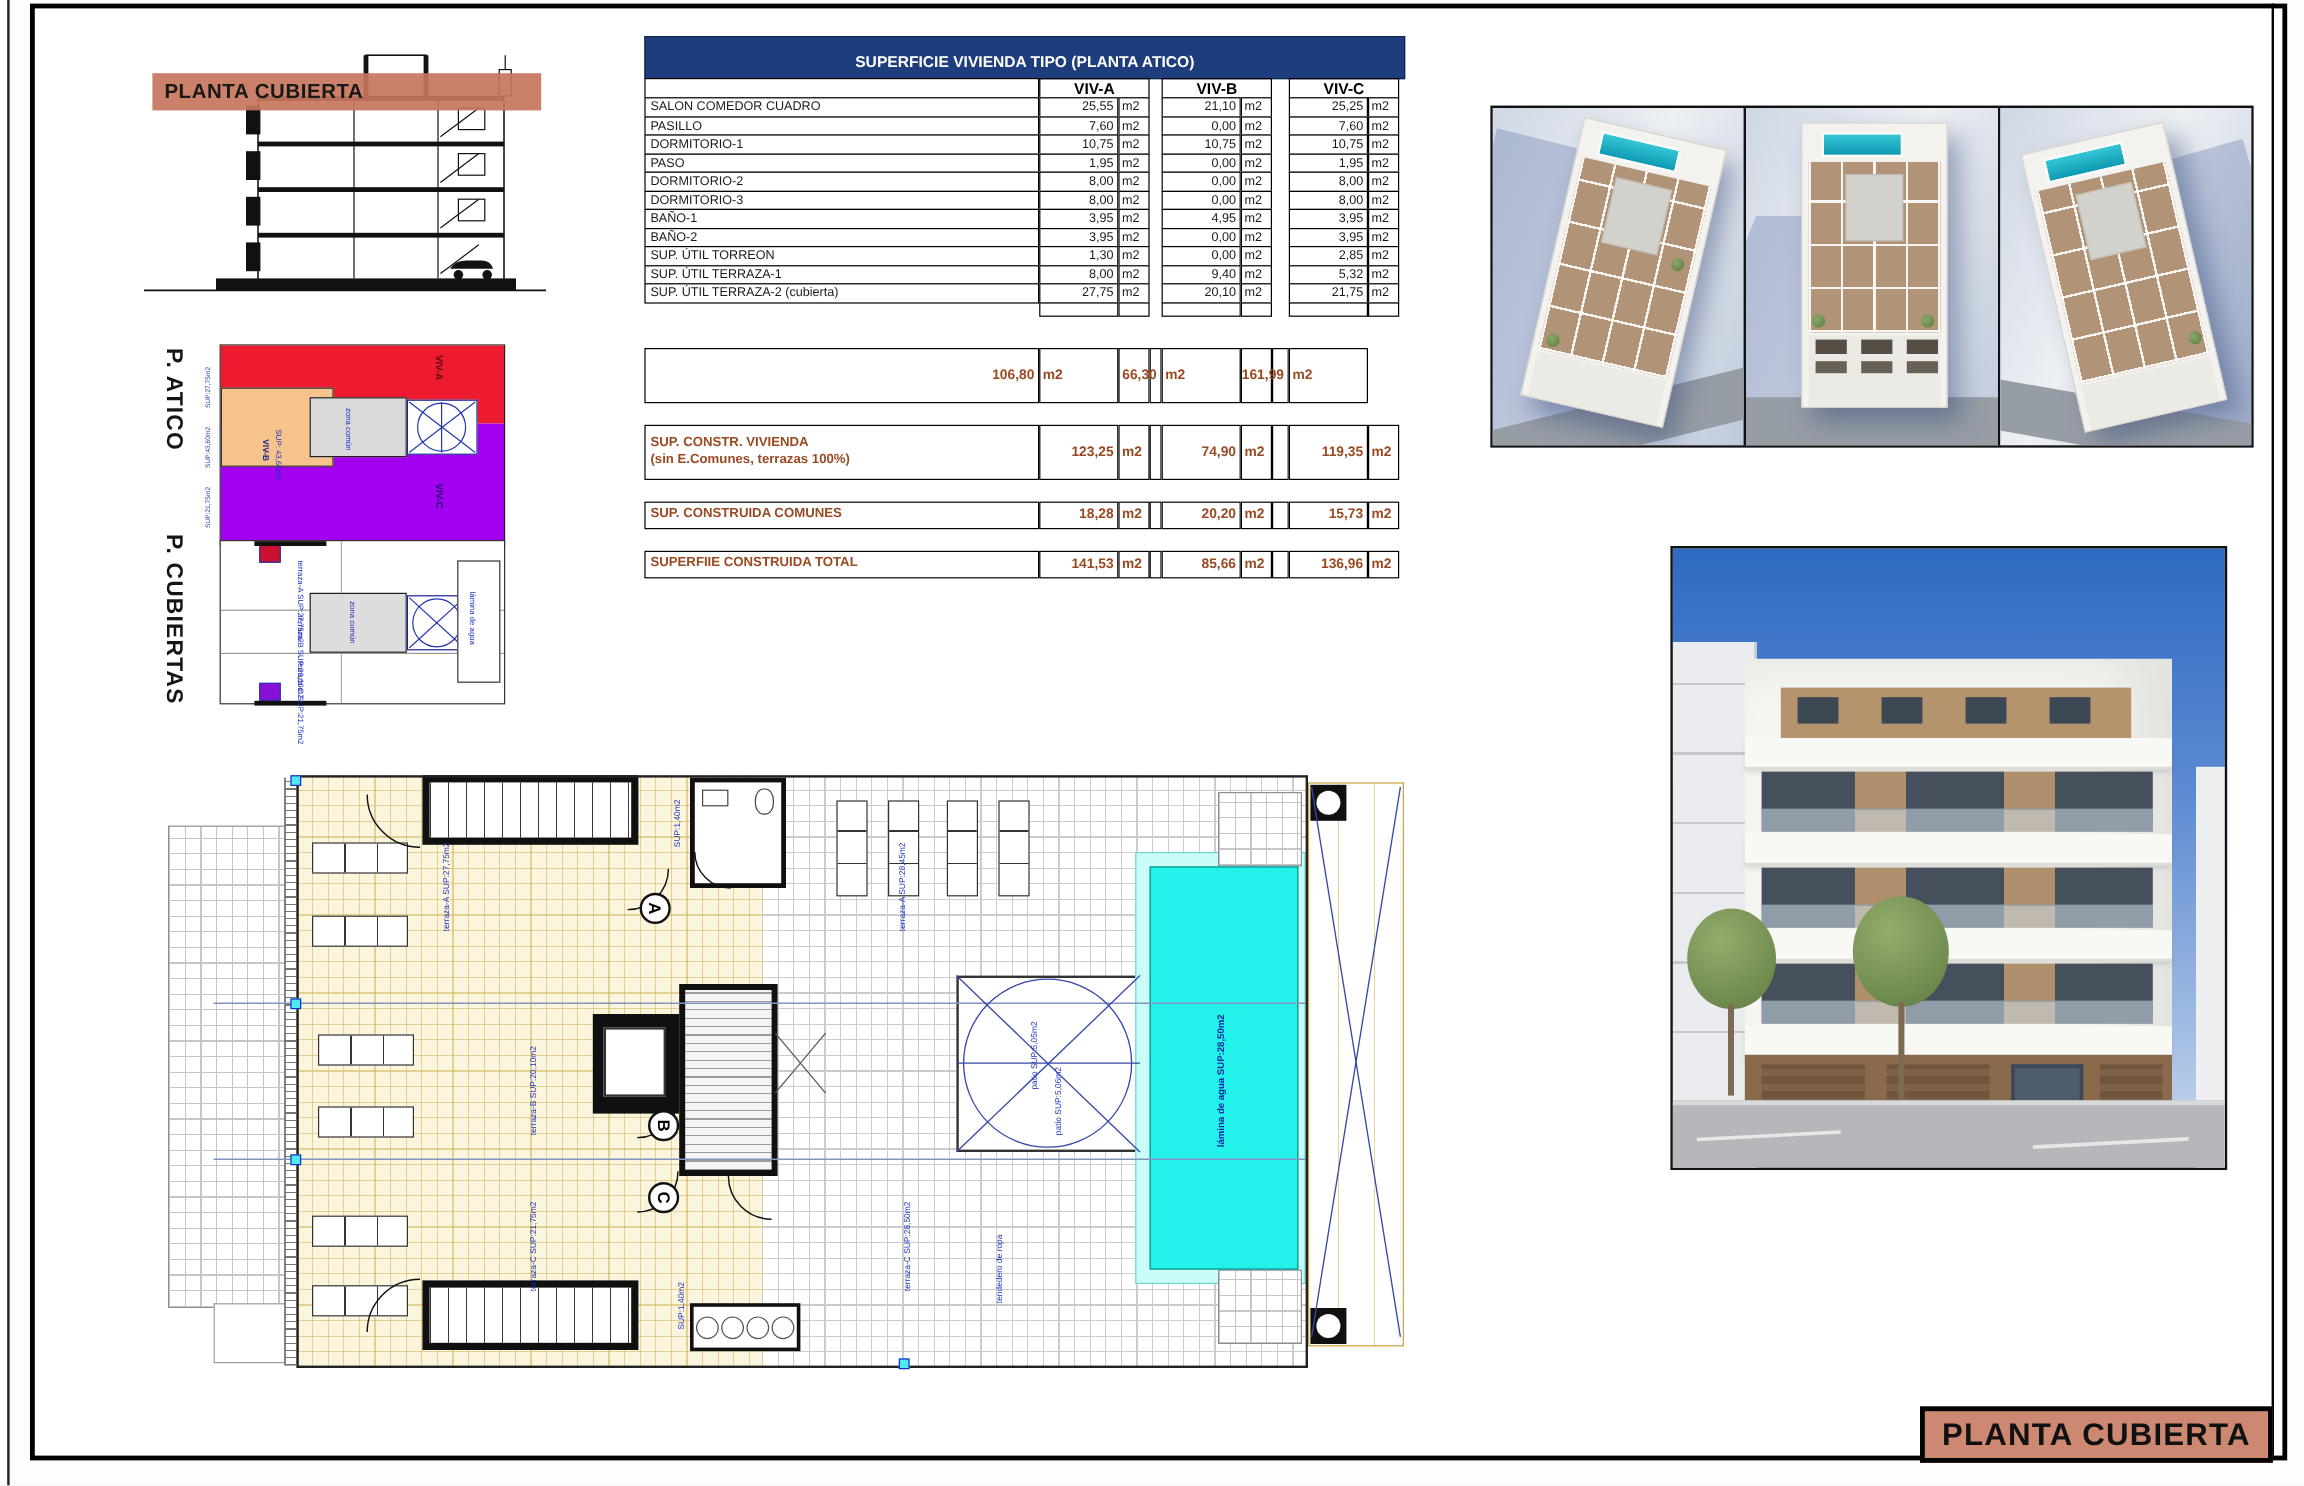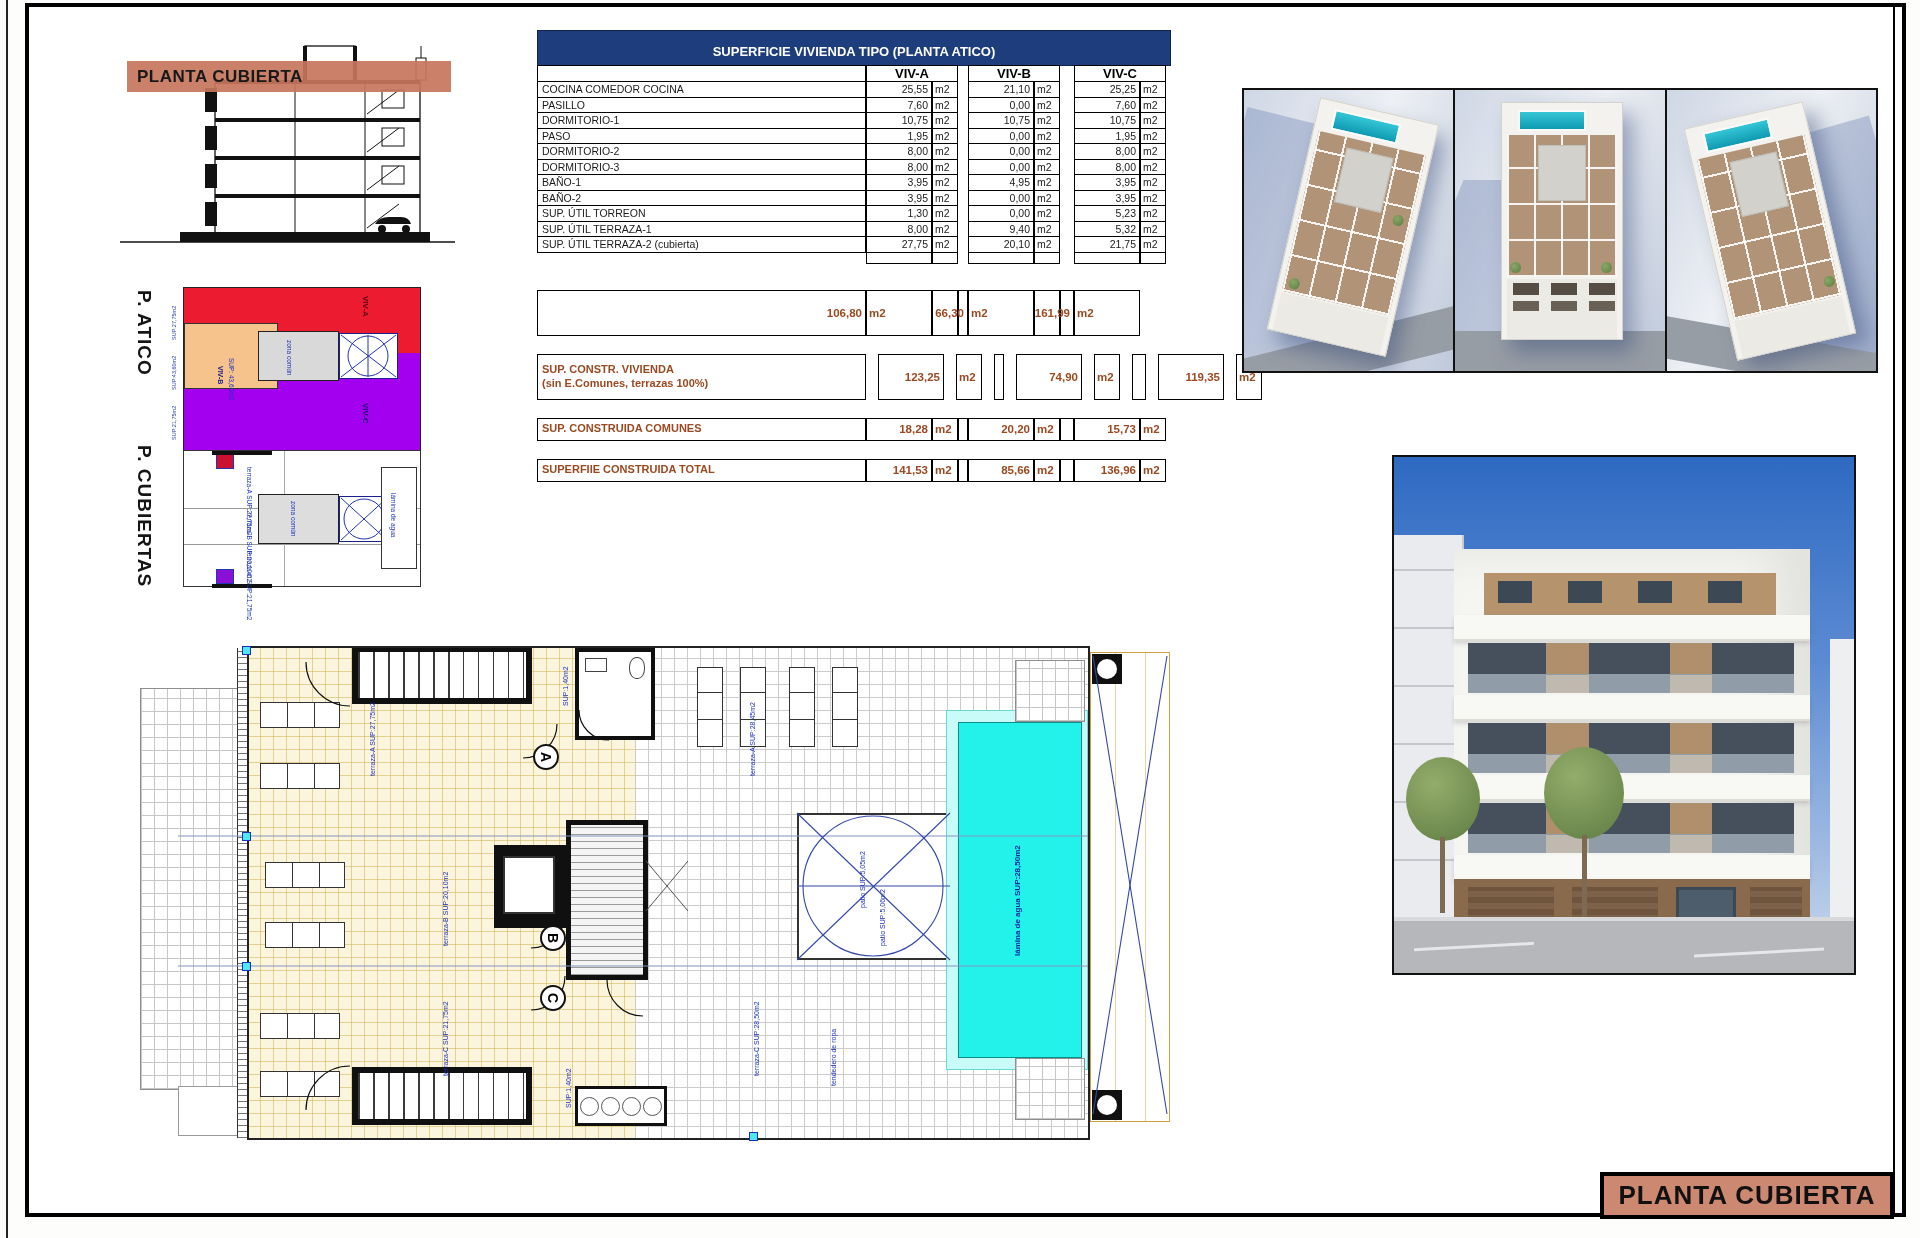--- a/index.html
+++ b/index.html
@@ -255,21 +255,21 @@
     <div id="t-colhead">
       <div class="cell lab"></div>
       <div class="colhead-cell" style="grid-column:2/4;">VIV-A</div>
       <div class="cell gap"></div>
       <div class="colhead-cell" style="grid-column:5/7;">VIV-B</div>
       <div class="cell gap"></div>
       <div class="colhead-cell" style="grid-column:8/10;">VIV-C</div>
     </div>
     <div id="t-rows">
         <div class="trow">
-          <div class="cell lab">COCINA COMEDOR COCINA</div>
+          <div class="cell lab">SALON COMEDOR CUADRO</div>
           <div class="cell val">25,55</div>
           <div class="cell unit">m2</div>
           <div class="cell gap"></div>
           <div class="cell val">21,10</div>
           <div class="cell unit">m2</div>
           <div class="cell gap"></div>
           <div class="cell val">25,25</div>
           <div class="cell unit">m2</div>
         </div>
         <div class="trow">
@@ -350,21 +350,21 @@
           <div class="cell unit">m2</div>
         </div>
         <div class="trow">
           <div class="cell lab">SUP. ÚTIL TORREON</div>
           <div class="cell val">1,30</div>
           <div class="cell unit">m2</div>
           <div class="cell gap"></div>
           <div class="cell val">0,00</div>
           <div class="cell unit">m2</div>
           <div class="cell gap"></div>
-          <div class="cell val">5,23</div>
+          <div class="cell val">2,85</div>
           <div class="cell unit">m2</div>
         </div>
         <div class="trow">
           <div class="cell lab">SUP. ÚTIL TERRAZA-1</div>
           <div class="cell val">8,00</div>
           <div class="cell unit">m2</div>
           <div class="cell gap"></div>
           <div class="cell val">9,40</div>
           <div class="cell unit">m2</div>
           <div class="cell gap"></div>
@@ -400,21 +400,21 @@
           <div class="cell val">106,80</div>
           <div class="cell unit">m2</div>
           <div class="cell gap"></div>
           <div class="cell val">66,30</div>
           <div class="cell unit">m2</div>
           <div class="cell gap"></div>
           <div class="cell val">161,99</div>
           <div class="cell unit">m2</div>
         </div>
         <div class="tspacer-s"></div>
-        <div class="ttot" style="height: 46px; gap: 12px;">
+        <div class="ttot" style="height: 46px;">
           <div class="cell lab2">
             <div>SUP. CONSTR. VIVIENDA</div>
             <div>(sin E.Comunes, terrazas 100%)</div>
           </div>
           <div class="cell val">123,25</div>
           <div class="cell unit">m2</div>
           <div class="cell gap"></div>
           <div class="cell val">74,90</div>
           <div class="cell unit">m2</div>
           <div class="cell gap"></div>

